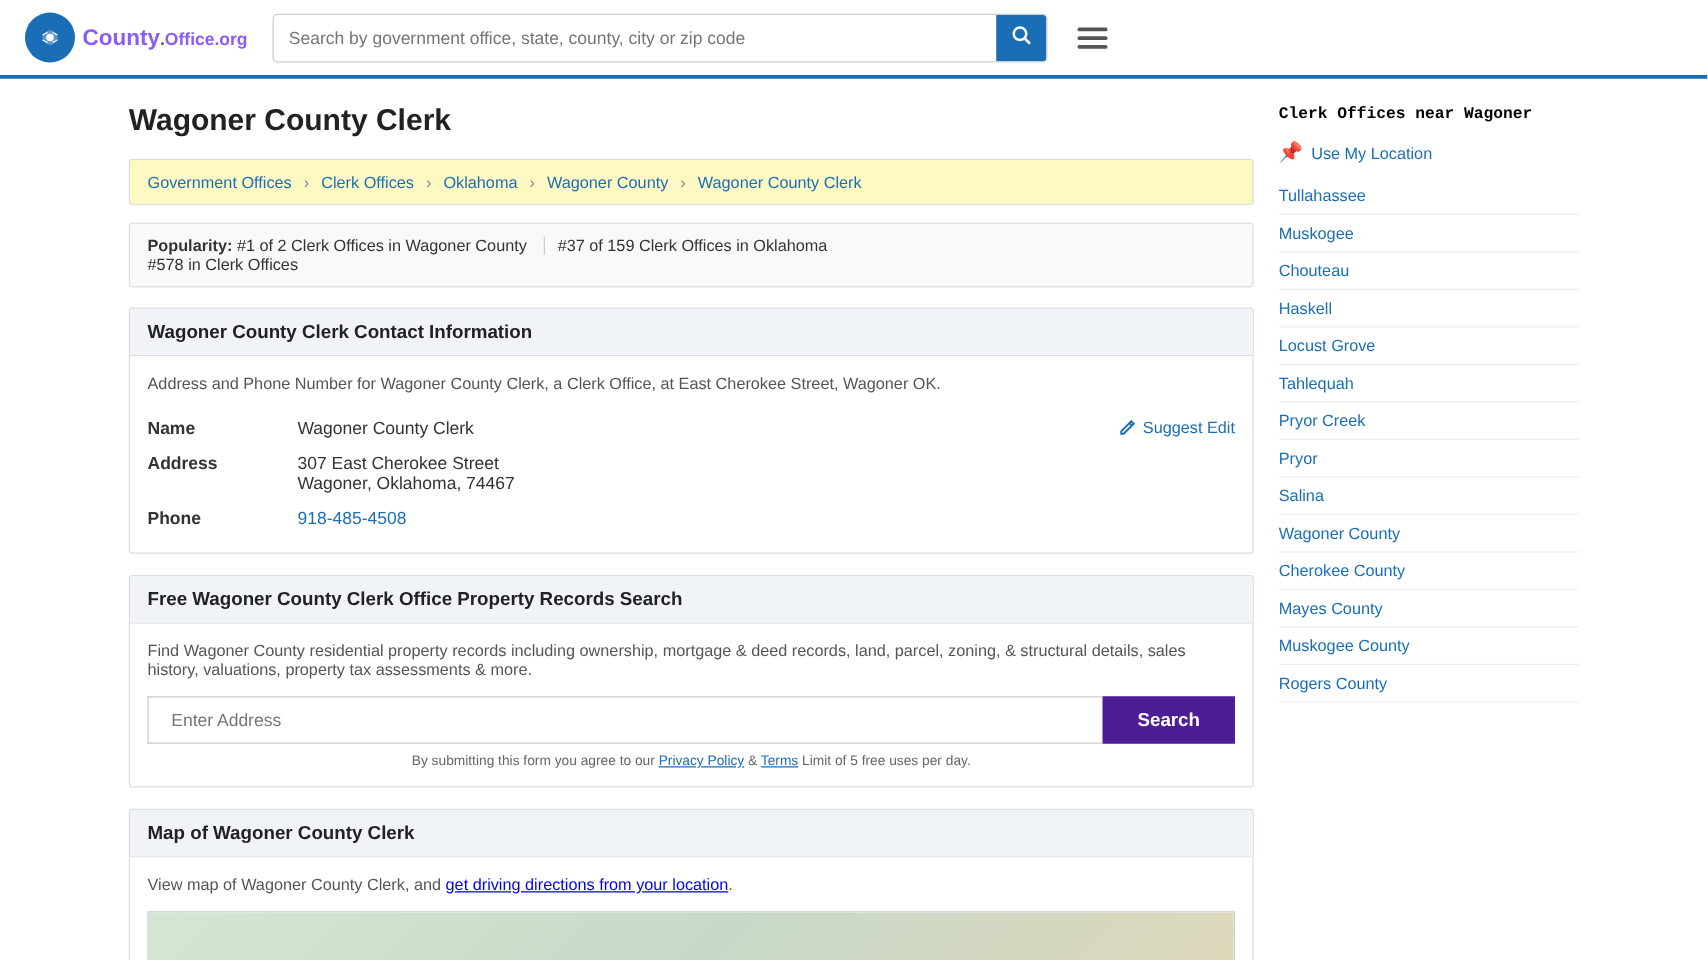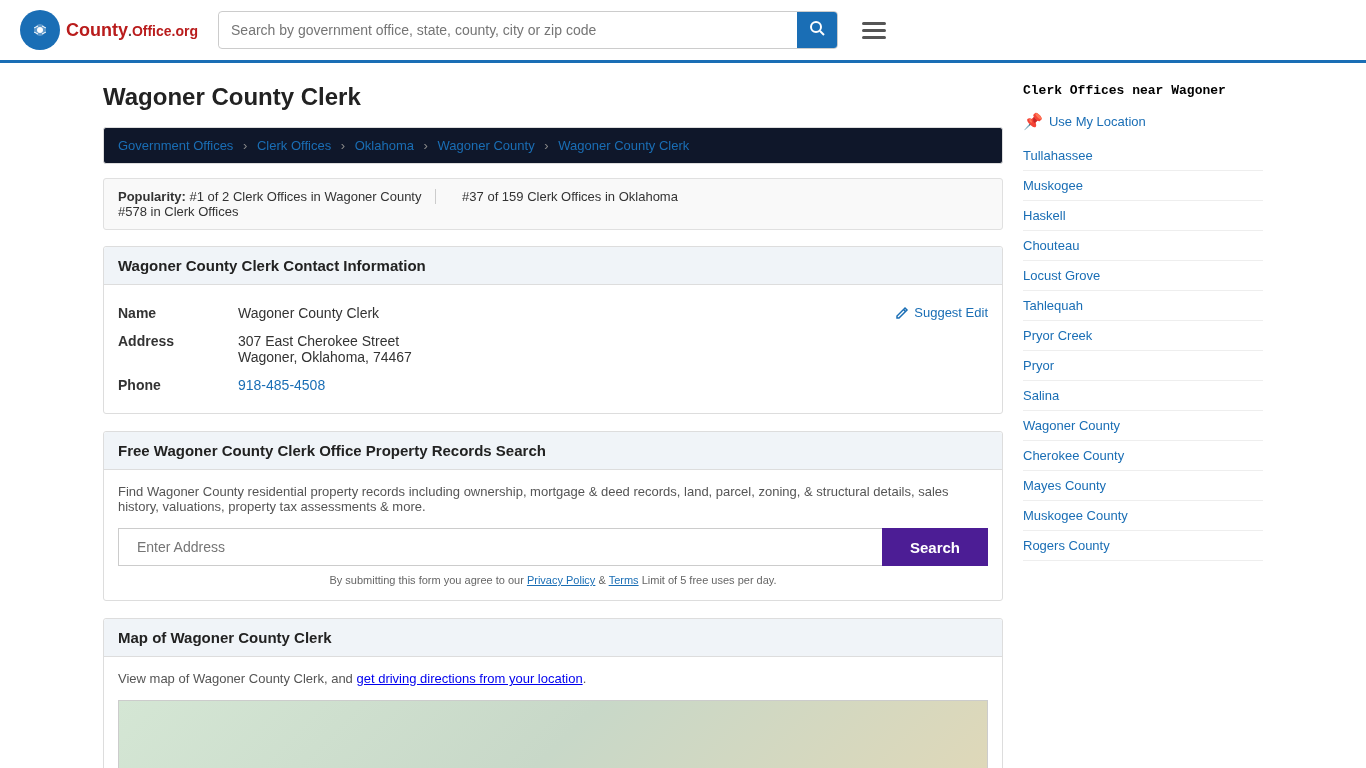--- a/index.html
+++ b/index.html
@@ -29,21 +29,21 @@
       align-items: center;
       justify-content: center;
       color: white;
       font-size: 18px;
     }
     .logo-text {
       font-size: 18px;
       color: #333;
       font-weight: normal;
     }
-    .logo-text span { color: #b91c1c; font-weight: bold; }
+    .logo-text span { color: #8b5cf6; font-weight: bold; }
     .logo-text .org { color: #555; font-size: 14px; }
     .search-bar-container {
       flex: 1;
       max-width: 620px;
       display: flex;
       align-items: center;
       border: 1px solid #ccc;
       border-radius: 4px;
       overflow: hidden;
     }
@@ -99,21 +99,21 @@
     
     .page-title {
       font-size: 24px;
       font-weight: bold;
       color: #222;
       margin-bottom: 16px;
     }
 
     
     .breadcrumb {
-      background: #0f172a;
+      background: #fef9c3;
       border: 1px solid #ddd;
       padding: 10px 14px;
       font-size: 13px;
       color: #555;
       margin-bottom: 14px;
       border-radius: 3px;
     }
     .breadcrumb a {
       color: #1a6eb5;
       text-decoration: none;
@@ -123,21 +123,21 @@
     
     .popularity-bar {
       background: #f9f9f9;
       border: 1px solid #e0e0e0;
       padding: 10px 14px;
       font-size: 13px;
       margin-bottom: 16px;
       border-radius: 3px;
     }
     .popularity-bar strong { font-weight: bold; }
-    .popularity-bar .sep2 { margin: 0 10px; border-left: 1px solid #ccc; padding-left: 26px; }
+    .popularity-bar .sep2 { margin: 0 10px; border-left: 1px solid #ccc; padding-left: 10px; }
 
     
     .section-box {
       border: 1px solid #ddd;
       border-radius: 3px;
       margin-bottom: 17px;
     }
     .section-header {
       background: #f0f4f8;
       border-bottom: 1px solid #ddd;
@@ -318,20 +318,21 @@
       <strong>Popularity:</strong>
       <span>#1 of 2 Clerk Offices in Wagoner County</span>
       <span class="sep2">#37 of 159 Clerk Offices in Oklahoma</span>
       <br>
       <span>#578 in Clerk Offices</span>
     </div>
 
     <div class="section-box">
       <div class="section-header">Wagoner County Clerk Contact Information</div>
       <div class="section-body">
+        <p class="section-desc">Address and Phone Number for Wagoner County Clerk, a Clerk Office, at East Cherokee Street, Wagoner OK.</p>
         <table class="contact-table">
           <tbody>
               <tr>
             <td class="label-col">Name</td>
             <td class="value-col">
               <span>Wagoner County Clerk</span>
               <button class="suggest-edit-btn">
                 <svg width="14" height="14" viewBox="0 0 14 14" fill="none">
                   <path d="M10 2L12 4L4 12L2 12L2 10L10 2Z" stroke="#1a6eb5" stroke-width="1.5" fill="none"></path>
                   <path d="M8.5 3.5L10.5 5.5" stroke="#1a6eb5" stroke-width="1.5"></path>
@@ -402,24 +403,24 @@
       <span>Use My Location</span>
     </a>
     <ul class="sidebar-links" id="sidebar-links">
         <li>
           <a href="#">Tullahassee</a>
         </li>
         <li>
           <a href="#">Muskogee</a>
         </li>
         <li>
+          <a href="#">Chouteau</a>
+        </li>
+        <li>
           <a href="#">Haskell</a>
-        </li>
-        <li>
-          <a href="#">Chouteau</a>
         </li>
         <li>
           <a href="#">Locust Grove</a>
         </li>
         <li>
           <a href="#">Tahlequah</a>
         </li>
         <li>
           <a href="#">Pryor Creek</a>
         </li>

